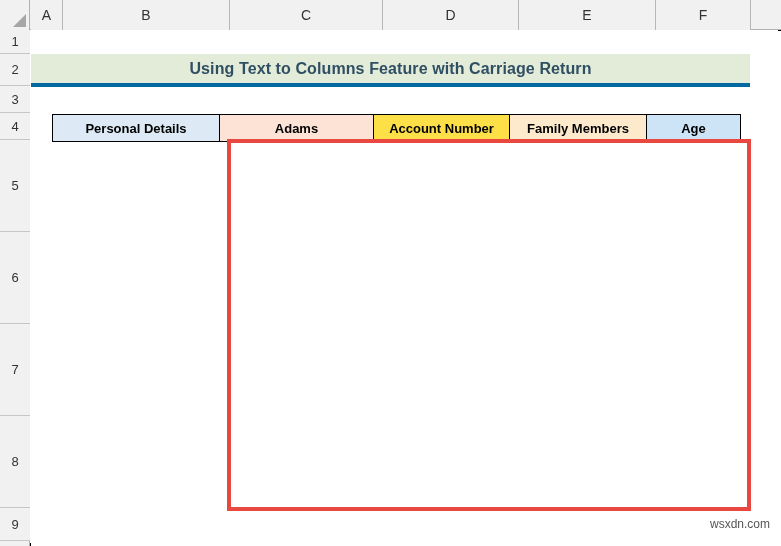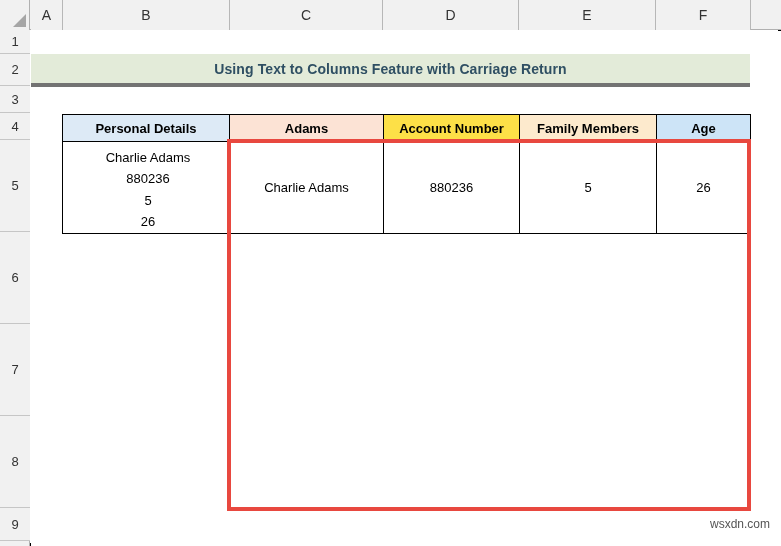--- a/index.html
+++ b/index.html
@@ -101,36 +101,36 @@
   }
 
   
   .title-banner {
     position: absolute;
     left: 31px;
     top: 54px;
     width: 719px;
     height: 33px;
     background: #e3ebd9;
-    border-bottom: 4px solid #737373;
+    border-bottom: 4px solid #0369a1;
     box-sizing: border-box;
     display: flex;
     align-items: center;
     justify-content: center;
-    font-size: 14px;
+    font-size: 16px;
     font-weight: bold;
     color: #2f4f63;
     letter-spacing: 0.1px;
     font-family: "Liberation Sans", sans-serif;
   }
 
   
   .table-wrap {
     position: absolute;
-    left: 62px;
+    left: 52px;
     top: 114px;
     width: 628px;
   }
   table.xl {
     border-collapse: collapse;
     table-layout: fixed;
     width: 688px;
   }
   table.xl th, table.xl td {
     border: 1px solid #000000;
@@ -234,30 +234,20 @@
       <thead>
         <tr>
           <th class="th-personal">Personal Details</th>
           <th class="th-name">Adams</th>
           <th class="th-account">Account Number</th>
           <th class="th-family">Family Members</th>
           <th class="th-age">Age</th>
         </tr>
       </thead>
       <tbody>
-        <tr>
-          <td class="multiline">Charlie Adams
-880236
-5
-26</td>
-          <td>Charlie Adams</td>
-          <td>880236</td>
-          <td>5</td>
-          <td>26</td>
-        </tr>
       </tbody>
     </table>
   </div>
 
   <div class="red-box"></div>
 
   <div class="watermark">wsxdn.com</div>
 
 </div>
 

